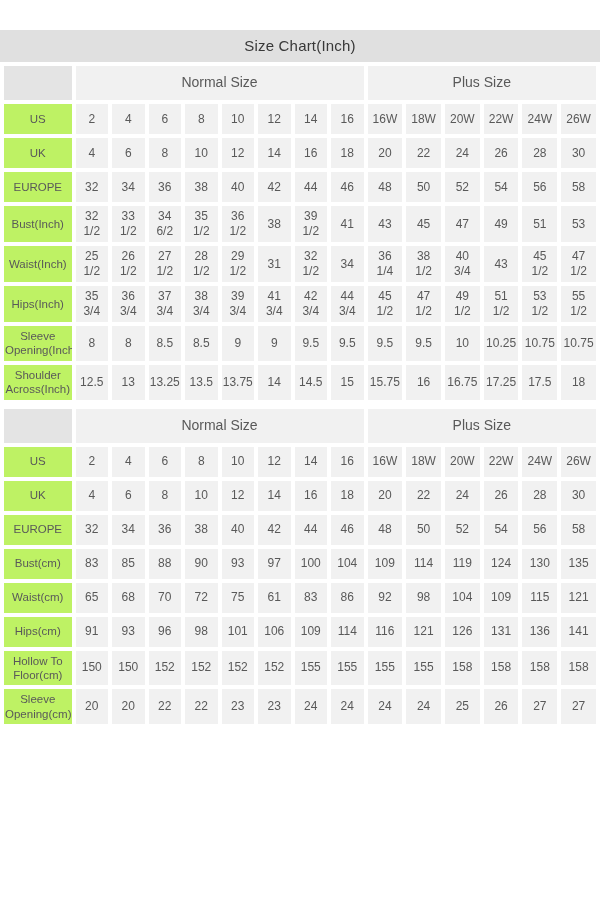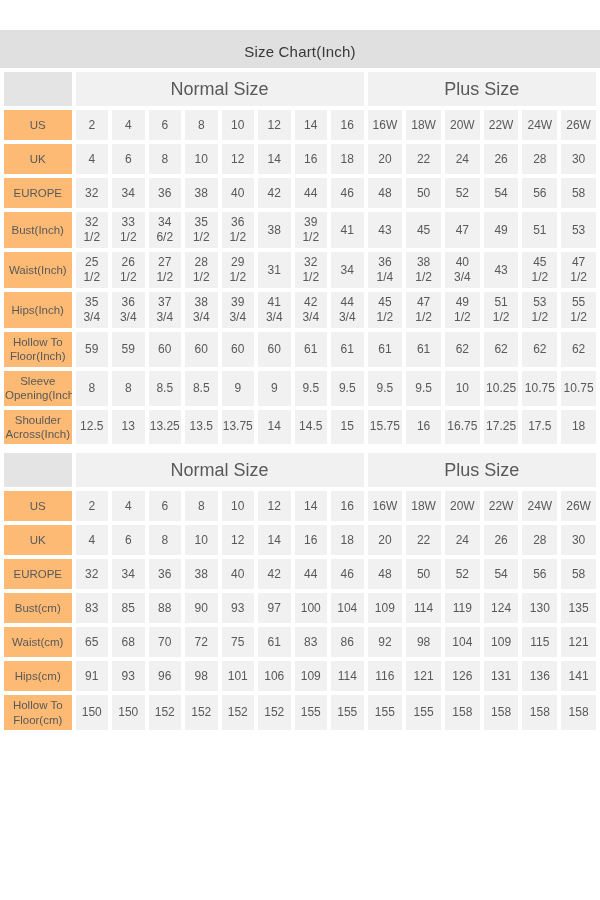--- a/index.html
+++ b/index.html
@@ -11,21 +11,21 @@
     font-family: "Liberation Sans", "DejaVu Sans", sans-serif;
     color: #595959;
   }
   .page { padding-top: 30px; }
   section.size-chart { margin: 0 0 1px 0; }
   .chart-title {
     background: #e0e0e0;
     color: #383838;
     font-size: 15px;
     text-align: center;
-    padding: 13px 0 8px 0;
+    padding: 7px 0 8px 0;
     letter-spacing: 0.2px;
   }
   table.size-table {
     width: 100%;
     border-collapse: separate;
     border-spacing: 4px;
     table-layout: fixed;
   }
   table.size-table th,
   table.size-table td {
@@ -34,25 +34,25 @@
     color: #595959;
     text-align: center;
     vertical-align: middle;
     padding: 3px 1px;
     line-height: 1.25;
     overflow: hidden;
   }
   thead th.group-header {
     background: #f1f1f1;
     height: 24px;
-    font-size: 18px;
+    font-size: 14px;
   }
   thead th.corner-cell { background: #e4e4e4; height: 34px; }
   tbody th.row-label {
-    background: #fdba74;
+    background: #bef264;
     font-size: 11.5px;
     height: 14px;
   }
   tbody td.size-cell {
     background: #f1f1f1;
     height: 30px;
     word-spacing: 1px;
   }
   col.c-label { width: 12.4%; }
   col.c-normal { width: 5.97%; }
@@ -187,37 +187,20 @@
             <td class="size-cell">42 3/4</td>
             <td class="size-cell">44 3/4</td>
             <td class="size-cell">45 1/2</td>
             <td class="size-cell">47 1/2</td>
             <td class="size-cell">49 1/2</td>
             <td class="size-cell">51 1/2</td>
             <td class="size-cell">53 1/2</td>
             <td class="size-cell">55 1/2</td>
           </tr>
           <tr>
-            <th class="row-label">Hollow To Floor(Inch)</th>
-            <td class="size-cell">59</td>
-            <td class="size-cell">59</td>
-            <td class="size-cell">60</td>
-            <td class="size-cell">60</td>
-            <td class="size-cell">60</td>
-            <td class="size-cell">60</td>
-            <td class="size-cell">61</td>
-            <td class="size-cell">61</td>
-            <td class="size-cell">61</td>
-            <td class="size-cell">61</td>
-            <td class="size-cell">62</td>
-            <td class="size-cell">62</td>
-            <td class="size-cell">62</td>
-            <td class="size-cell">62</td>
-          </tr>
-          <tr>
             <th class="row-label">Sleeve Opening(Inch)</th>
             <td class="size-cell">8</td>
             <td class="size-cell">8</td>
             <td class="size-cell">8.5</td>
             <td class="size-cell">8.5</td>
             <td class="size-cell">9</td>
             <td class="size-cell">9</td>
             <td class="size-cell">9.5</td>
             <td class="size-cell">9.5</td>
             <td class="size-cell">9.5</td>
@@ -387,17 +370,34 @@
             <td class="size-cell">152</td>
             <td class="size-cell">155</td>
             <td class="size-cell">155</td>
             <td class="size-cell">155</td>
             <td class="size-cell">155</td>
             <td class="size-cell">158</td>
             <td class="size-cell">158</td>
             <td class="size-cell">158</td>
             <td class="size-cell">158</td>
           </tr>
+          <tr>
+            <th class="row-label">Sleeve Opening(cm)</th>
+            <td class="size-cell">20</td>
+            <td class="size-cell">20</td>
+            <td class="size-cell">22</td>
+            <td class="size-cell">22</td>
+            <td class="size-cell">23</td>
+            <td class="size-cell">23</td>
+            <td class="size-cell">24</td>
+            <td class="size-cell">24</td>
+            <td class="size-cell">24</td>
+            <td class="size-cell">24</td>
+            <td class="size-cell">25</td>
+            <td class="size-cell">26</td>
+            <td class="size-cell">27</td>
+            <td class="size-cell">27</td>
+          </tr>
         </tbody>
     </table>
   </section>
 
 </div>
 
 </body></html>

